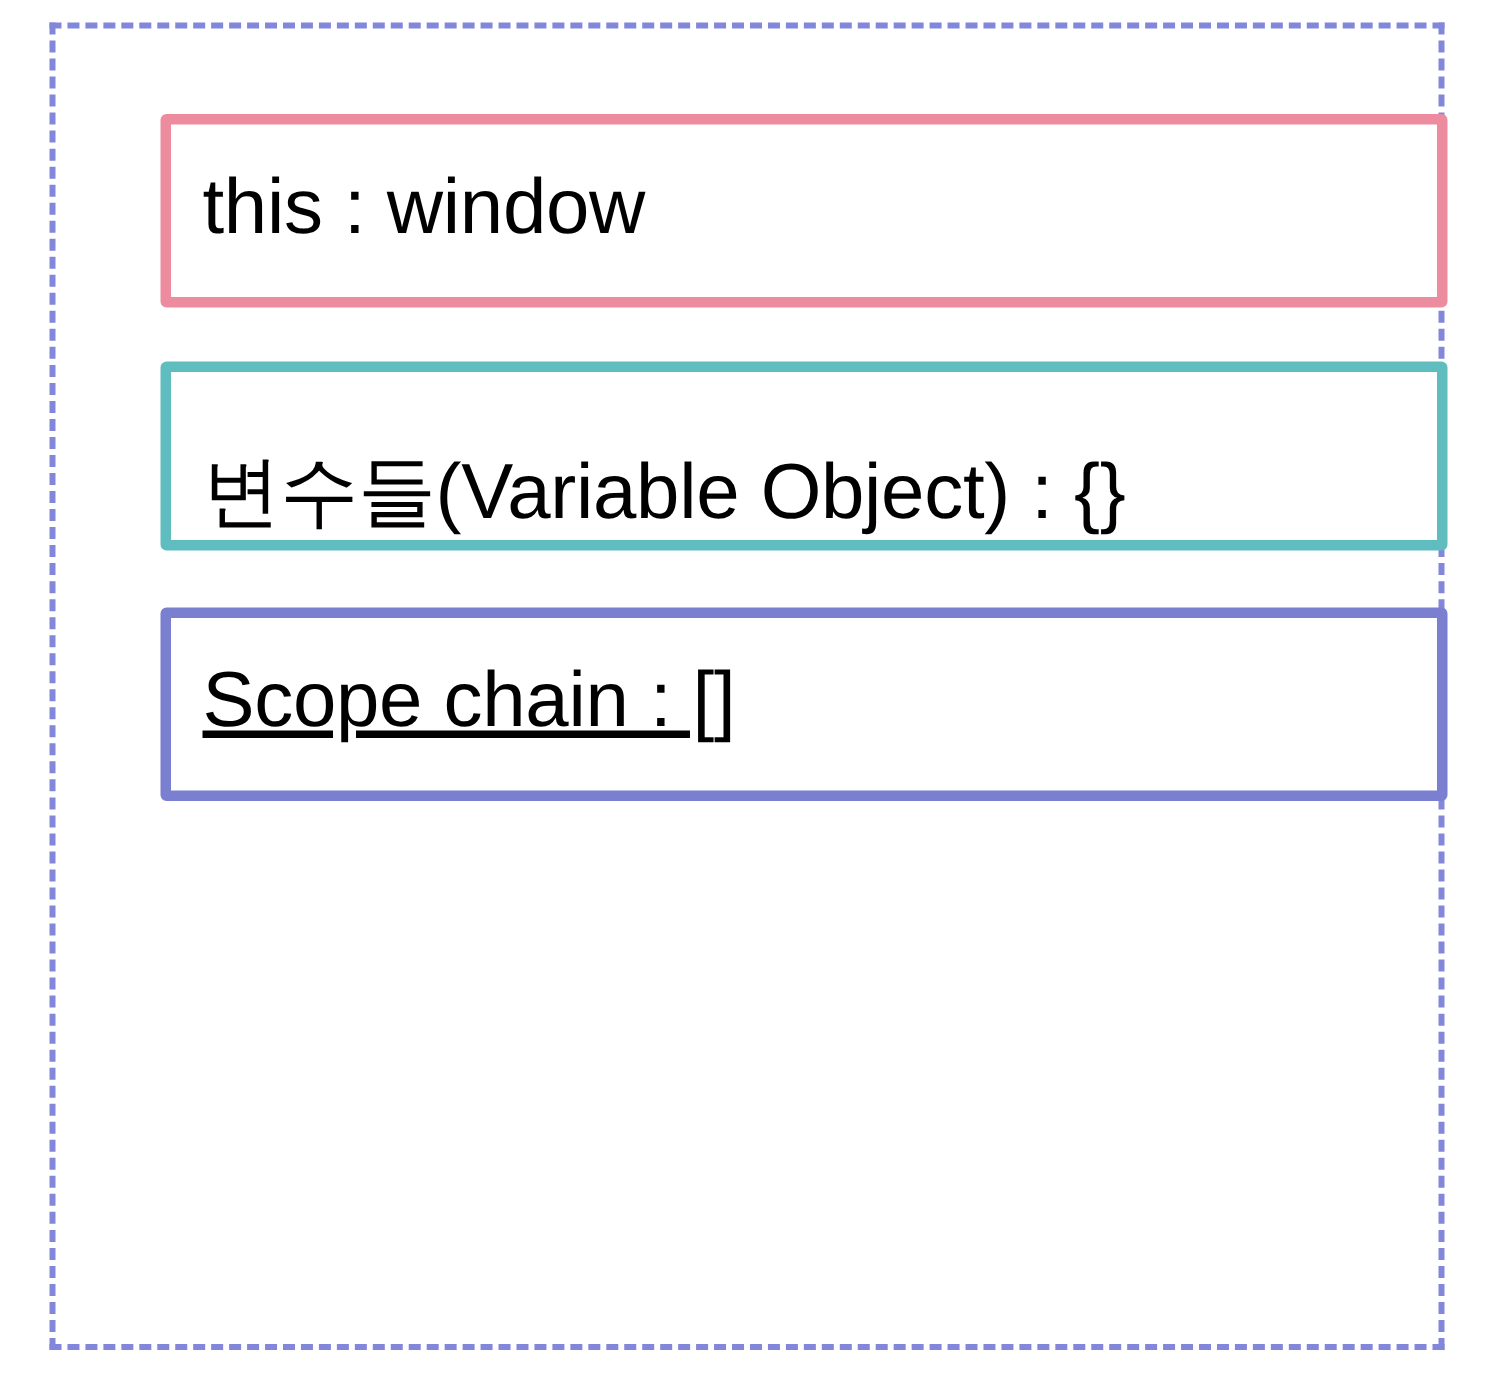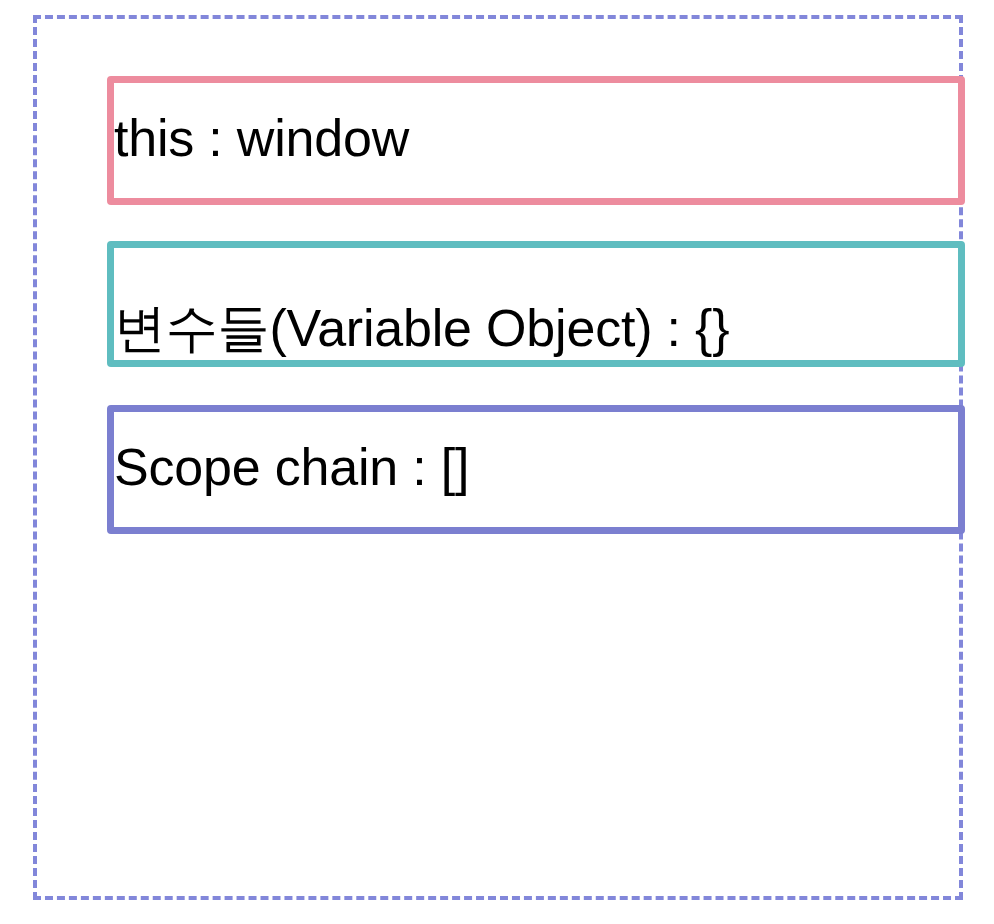--- a/index.html
+++ b/index.html
@@ -42,20 +42,21 @@
     background: #ffffff;
     border-style: solid;
     border-width: 7px;
     border-radius: 4px;
     display: flex;
     align-items: center;
   }
 
   .prop-box .prop-label {
     display: block;
+    padding-left: 21px;
     padding-bottom: 4px;
     font-size: 52px;
     line-height: 1.05;
     color: #000000;
     white-space: nowrap;
     letter-spacing: -0.2px;
   }
 
   #box-this {
     top: 57px;
@@ -67,20 +68,21 @@
     top: 222px;
     height: 126px;
     border-color: #5fbdc0;
     align-items: flex-end;
   }
 
   #box-scope-chain {
     top: 386px;
     height: 129px;
     border-color: #7b7fd0;
+    text-decoration: underline;
   }
 
   
   .context-empty-area {
     position: absolute;
     left: 70px;
     top: 530px;
     width: 858px;
     height: 345px;
   }

